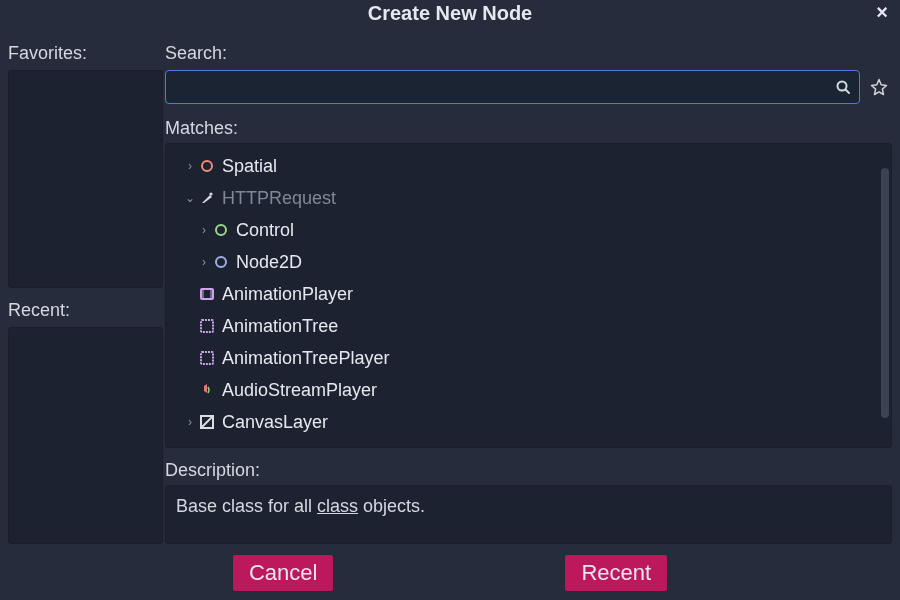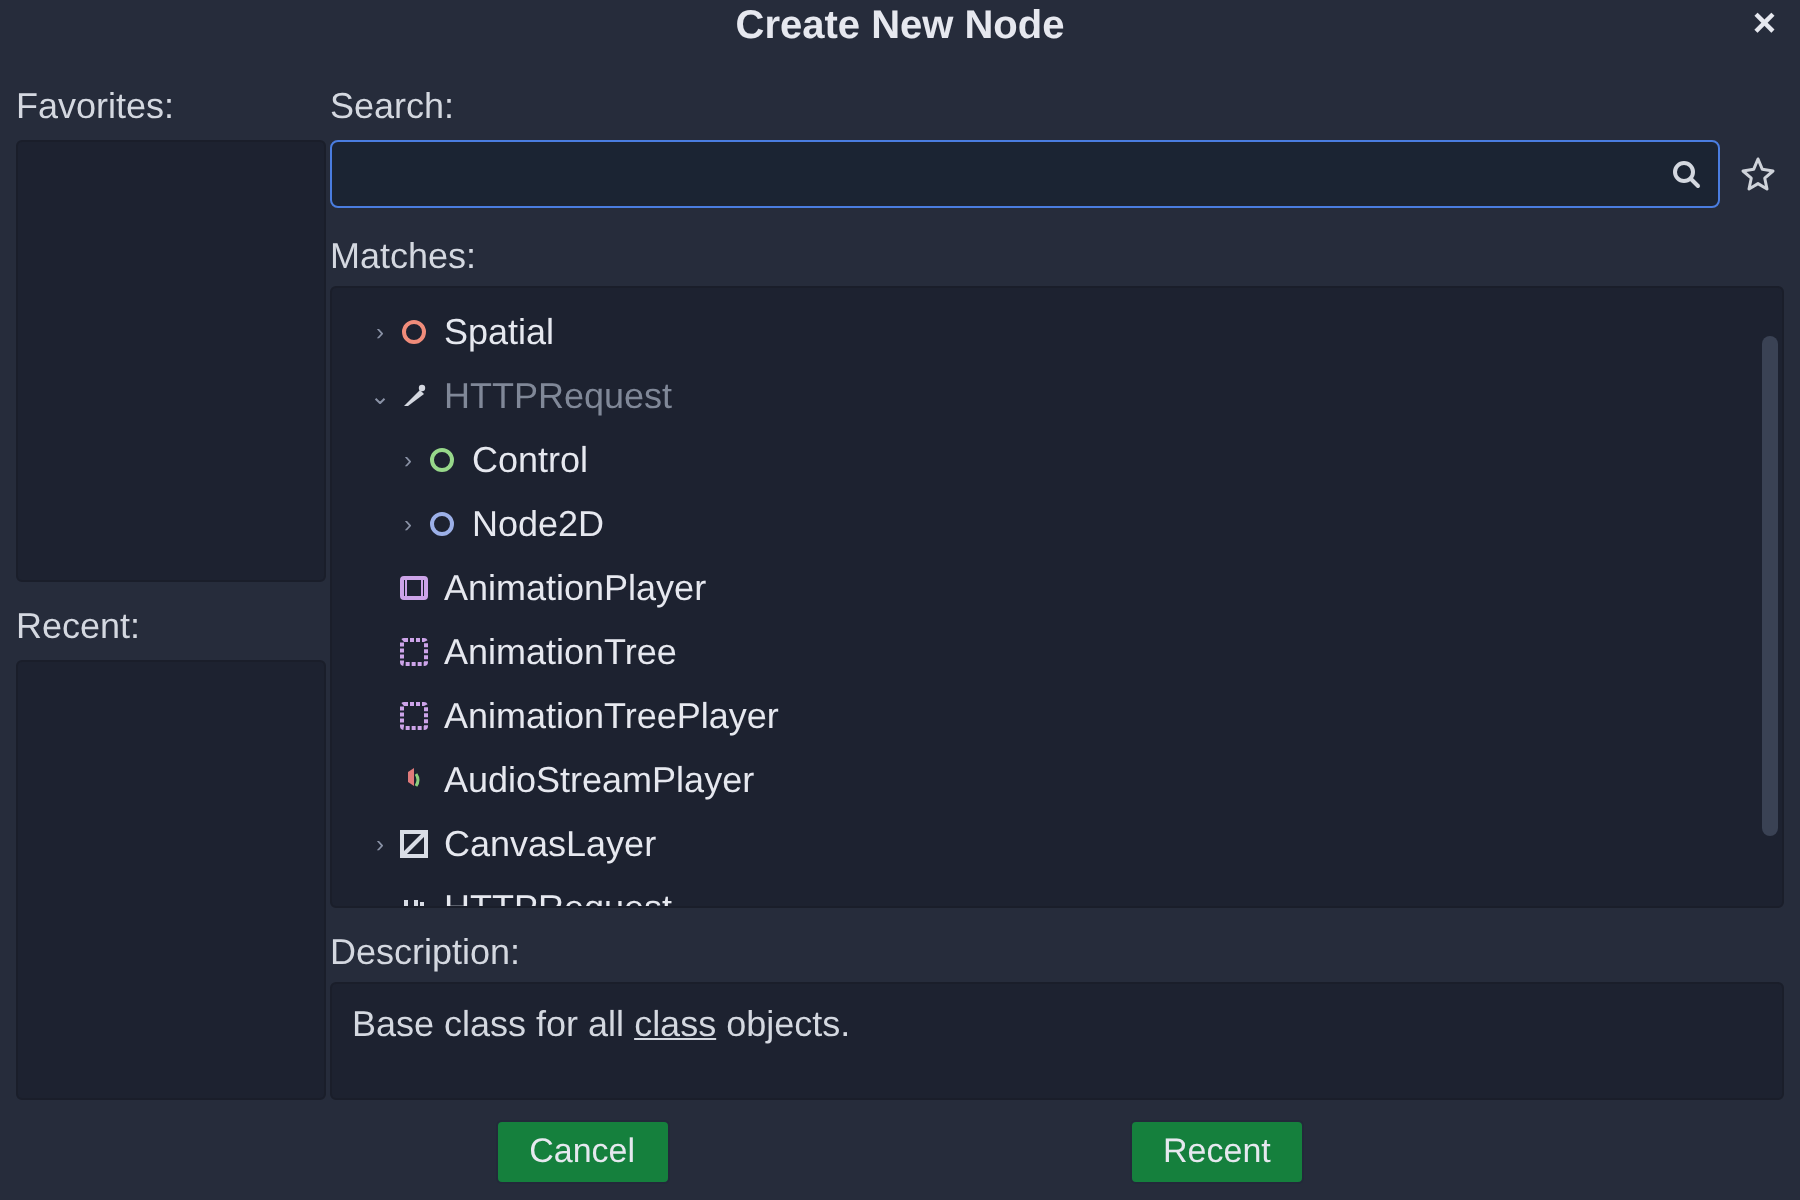--- a/index.html
+++ b/index.html
@@ -181,25 +181,25 @@
       text-decoration: underline;
       color: #d4d8e0;
     }
     .buttons-row {
       display: flex;
       justify-content: center;
       gap: 230px;
       padding: 10px 0 8px 0;
     }
     .btn {
-      background: #15803d;
+      background: #be185d;
       border: 1px solid #23293a;
       border-radius: 3px;
       color: #e6e8ef;
-      font-size: 17px;
+      font-size: 22px;
       padding: 5px 16px;
       cursor: pointer;
     }
     .right-col > .section-label:first-child {
       padding-top: 12px;
       padding-bottom: 6px;
     }
     .right-col .matches-label {
       padding-top: 14px;
       padding-bottom: 4px;

